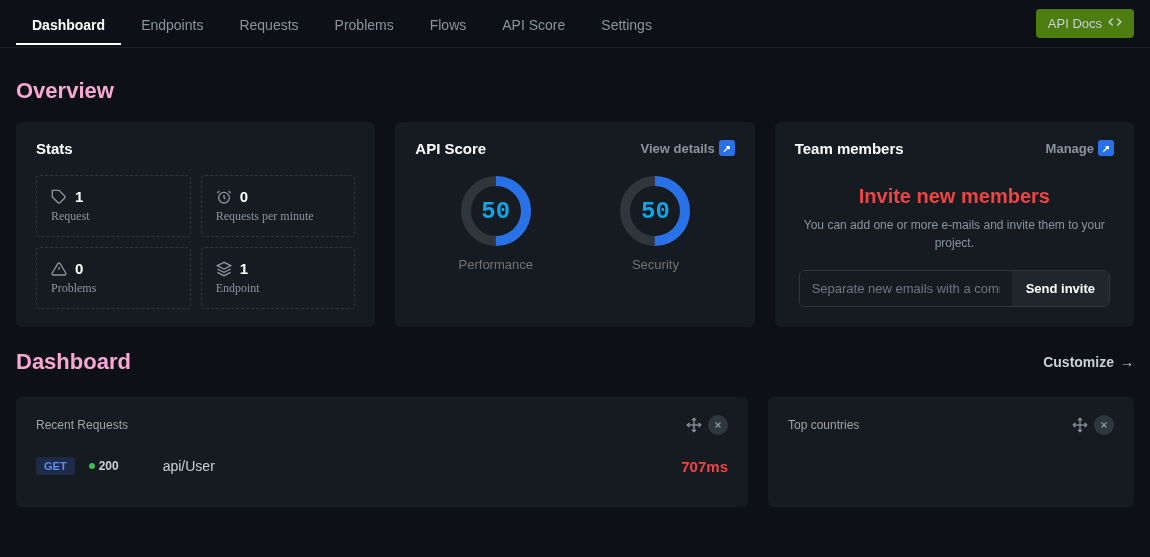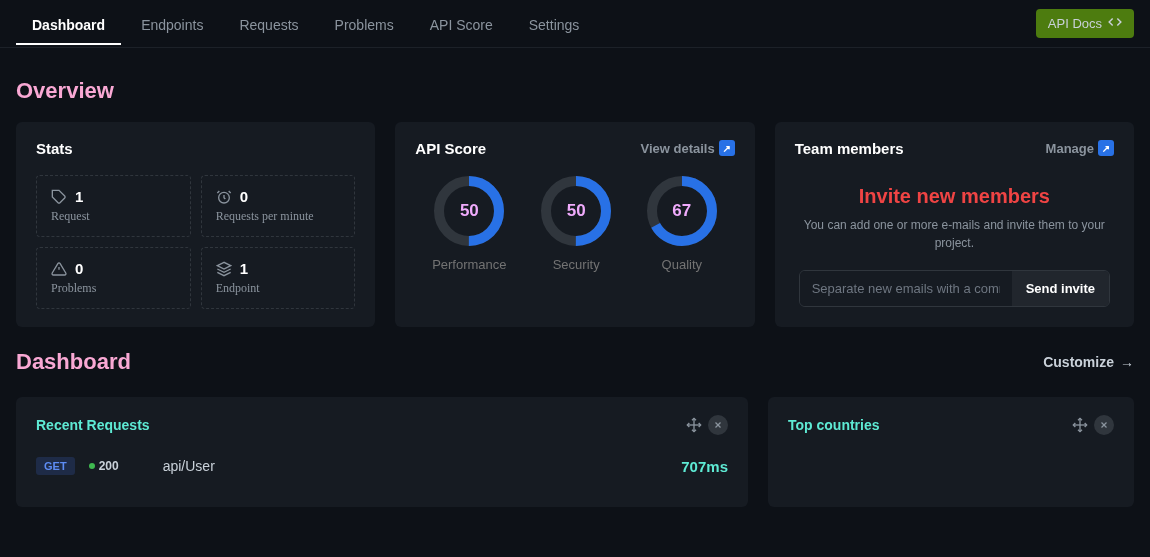--- a/index.html
+++ b/index.html
@@ -161,23 +161,24 @@
       width: 72px;
       height: 72px;
     }
     .donut-wrap svg { transform: rotate(-90deg); }
     .donut-center {
       position: absolute;
       inset: 0;
       display: flex;
       align-items: center;
       justify-content: center;
-      font-size: 17px;
+      font-size: 24px;
       font-weight: 700;
-      color: #f0abfc;
+      color: #0ea5e9;
+      font-family: Liberation Mono, monospace;
     }
     .score-label {
       font-size: 13px;
       color: #737373;
     }
     .invite-box {
       text-align: center;
       padding: 10px 4px 0 4px;
     }
     .invite-title {
@@ -231,23 +232,23 @@
       padding: 18px 20px;
       min-height: 110px;
     }
     .widget-header {
       display: flex;
       justify-content: space-between;
       align-items: center;
       margin-bottom: 22px;
     }
     .widget-title {
-      font-size: 14px;
-      font-weight: 700;
-      color: #5eead4;
+      font-size: 12px;
+      font-weight: 400;
+      color: #a3a3a3;
     }
     .widget-icons {
       display: flex;
       gap: 6px;
       align-items: center;
     }
     .icon-circle {
       width: 20px;
       height: 20px;
       border-radius: 50%;
@@ -290,34 +291,35 @@
       border-radius: 50%;
       background: #3fb950;
     }
     .request-path {
       flex: 1;
       color: #c9d1d9;
       font-size: 14px;
       margin-left: 30px;
     }
     .request-time {
-      color: #5eead4;
+      color: #ef4444;
       font-size: 15px;
       font-weight: 600;
     }
   </style>
 </head>
 <body>
 
 <div class="nav-bar">
   <div class="nav-tabs" id="nav-tabs">
       <div class="nav-tab active">Dashboard</div>
       <div class="nav-tab">Endpoints</div>
       <div class="nav-tab">Requests</div>
       <div class="nav-tab">Problems</div>
+      <div class="nav-tab">Flows</div>
       <div class="nav-tab">API Score</div>
       <div class="nav-tab">Settings</div>
     </div>
   <div class="api-docs-btn">
     <span>API Docs</span>
     <span>
       <svg width="14" height="14" viewBox="0 0 24 24" fill="none" stroke="currentColor" stroke-width="2.5">
           <polyline points="16 18 22 12 16 6"></polyline>
           <polyline points="8 6 2 12 8 18"></polyline>
         </svg>
@@ -411,30 +413,20 @@
           </div>
           <div class="score-item">
     <div class="donut-wrap">
       <svg width="72" height="72" viewBox="0 0 72 72">
         <circle cx="36" cy="36" r="30" fill="none" stroke="#30363d" stroke-width="10"></circle>
         <circle cx="36" cy="36" r="30" fill="none" stroke="#2871e6" stroke-width="10" stroke-dasharray="94.24777960769379 188.49555921538757" stroke-linecap="butt"></circle>
       </svg>
       <div class="donut-center">50</div>
     </div>
     <div class="score-label">Security</div>
-          </div>
-          <div class="score-item">
-    <div class="donut-wrap">
-      <svg width="72" height="72" viewBox="0 0 72 72">
-        <circle cx="36" cy="36" r="30" fill="none" stroke="#30363d" stroke-width="10"></circle>
-        <circle cx="36" cy="36" r="30" fill="none" stroke="#2871e6" stroke-width="10" stroke-dasharray="126.29202467430969 188.49555921538757" stroke-linecap="butt"></circle>
-      </svg>
-      <div class="donut-center">67</div>
-    </div>
-    <div class="score-label">Quality</div>
           </div>
         </div>
     </div>
 
     <div class="card">
       <div class="card-header">
         <div class="card-title">Team members</div>
         <div class="card-action">
           <span>Manage</span>
           <span class="link-badge">↗</span>

